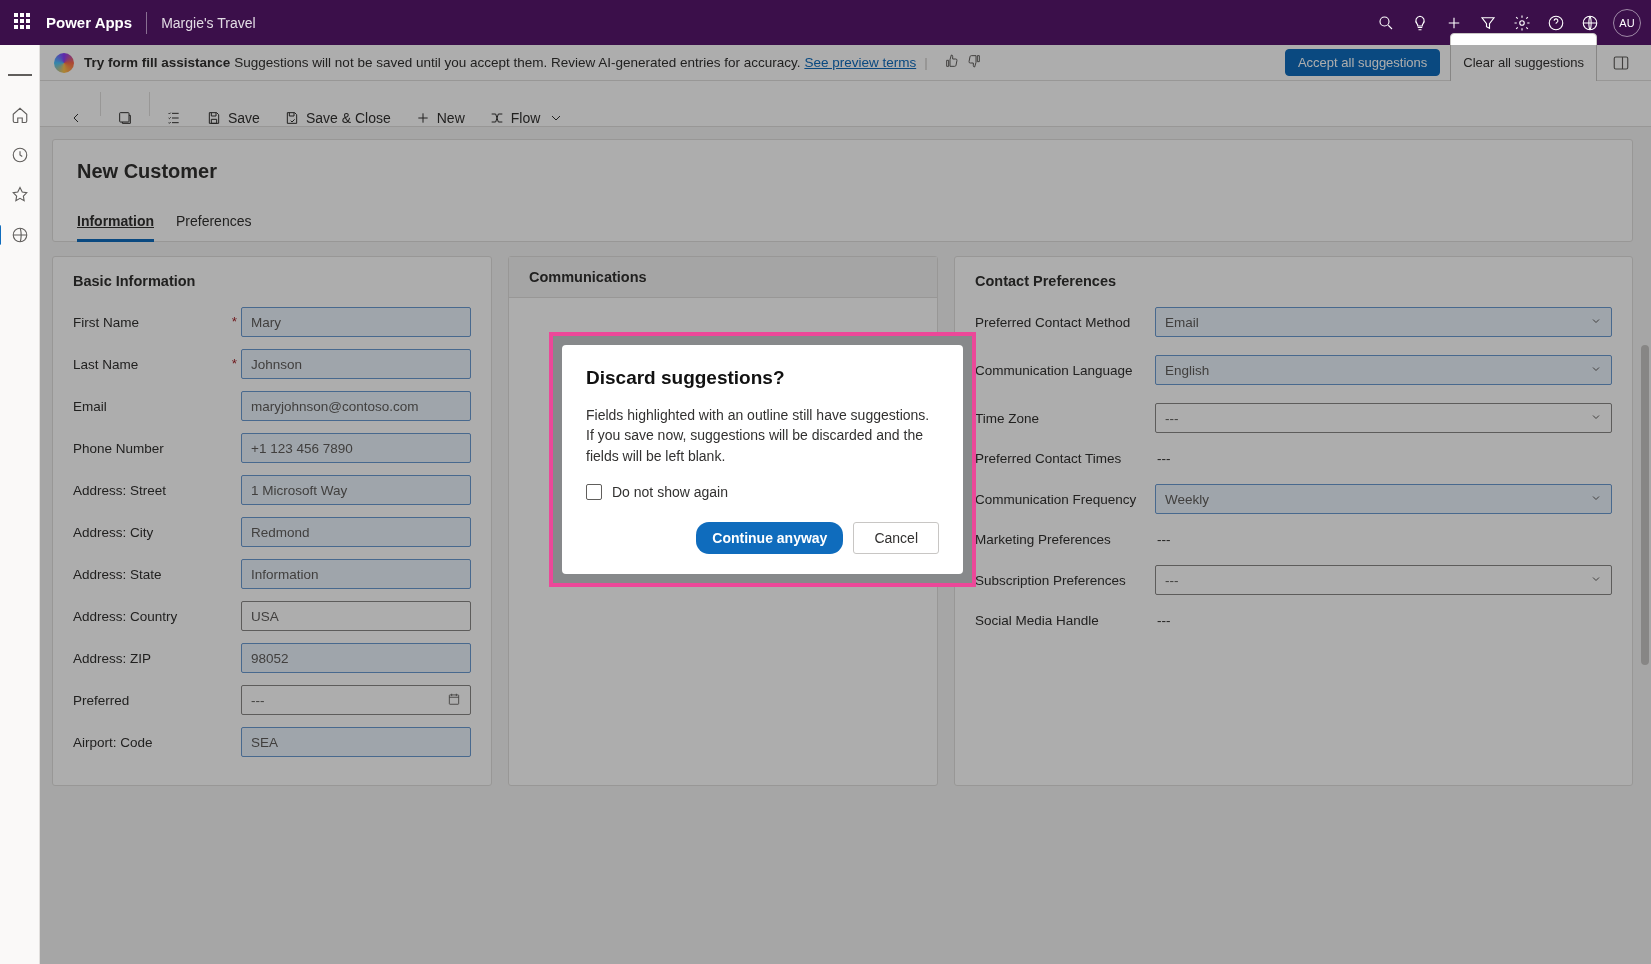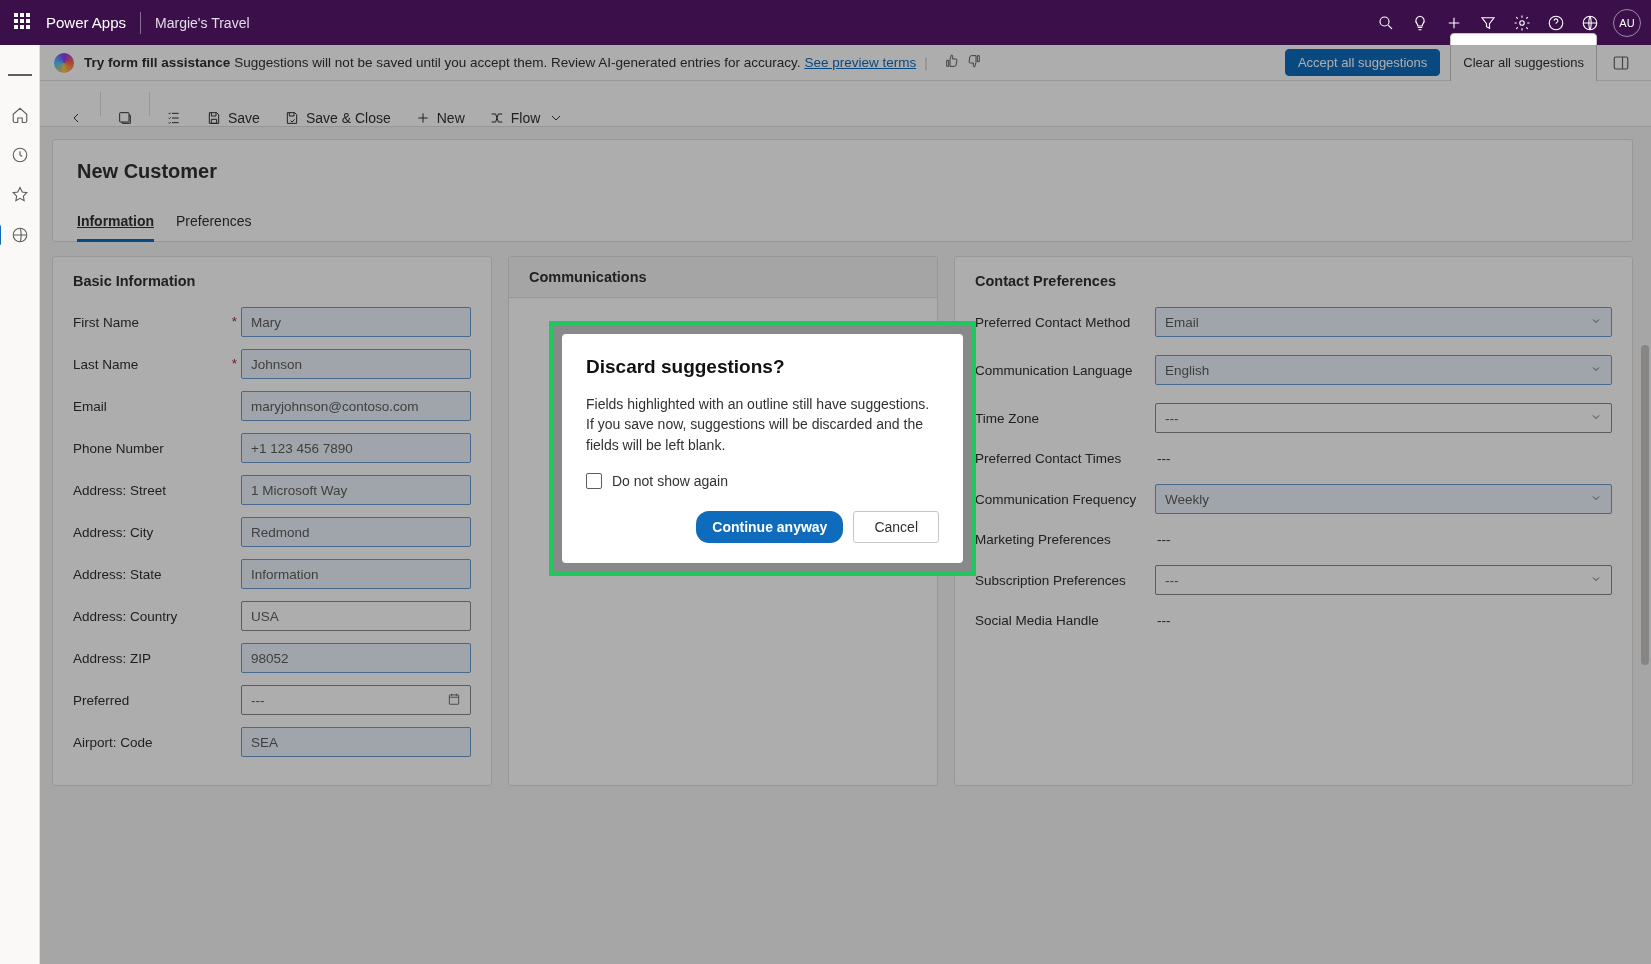--- a/index.html
+++ b/index.html
@@ -2,21 +2,21 @@
 <html><head>
 <meta charset="utf-8">
 <style>
 * { margin:0; padding:0; box-sizing:border-box; font-family:"Segoe UI", Arial, sans-serif; }
 html,body { width:1651px; height:964px; overflow:hidden; background:#fff; }
 
 
 .top-header { height:45px; background:#3b0f4a; display:flex; align-items:center; color:#fff; padding:0 10px; }
 .waffle { width:20px; height:20px; margin:0 12px 0 4px; display:grid; grid-template-columns:repeat(3,4px); grid-template-rows:repeat(3,4px); gap:2px; }
 .waffle span { background:#fff; }
-.brand { font-size:15px; font-weight:400; margin-right:14px;text-align:right; }
+.brand { font-size:15px; font-weight:700; margin-right:14px;text-align:right; }
 .vbar { width:1px; height:22px; background:rgba(255,255,255,.4); margin-right:14px; }
 .app-name { font-size:14px; color:rgba(255,255,255,.85); }
 .hdr-spacer { flex:1; }
 .hdr-icon { width:34px; height:34px; display:flex; align-items:center; justify-content:center; color:#fff; cursor:pointer; }
 .hdr-icon svg { width:18px; height:18px; stroke:#fff; fill:none; stroke-width:1.5; }
 .avatar { width:28px; height:28px; border:1px solid rgba(255,255,255,.5); border-radius:50%; display:flex; align-items:center; justify-content:center; font-size:11px; margin-left:6px; }
 
 
 .body-row { display:flex; height:calc(100% - 45px); }
 .left-rail { width:40px; background:#faf9f8; border-right:1px solid #e1dfdd; display:flex; flex-direction:column; align-items:center; padding-top:18px; gap:16px; }
@@ -73,21 +73,21 @@
 .col-m .comm-h{ font-size:14.5px; font-weight:600; color:#323130; background:#f3f3f3; margin:-16px -20px 0 -20px; padding:12px 20px; border-bottom:1px solid #e1dfdd;}
 .almost{ text-align:center; color:#323130; padding:120px 10px 0 10px;}
 .almost .t1{ font-size:18px; font-weight:600; margin-bottom:10px;}
 .almost .t2{ font-size:13.5px; color:#605e5c;}
 
 
 .fake-sb{ position:absolute; right:2px; top:300px; width:8px; height:320px; background:#c8c6c4; border-radius:4px;}
 
 
 .overlay{ position:absolute; inset:0; background:rgba(0,0,0,.32);}
-.modal-wrap{ position:absolute; left:509px; top:276px; width:427px; border:4px solid #22c55e; }
+.modal-wrap{ position:absolute; left:509px; top:287px; width:427px; border:4px solid #ec4899; }
 .modal-inner{ background:#87898b; padding:9px;}
 .modal{ background:#fff; border-radius:4px; padding:22px 24px 20px 24px; }
 .modal h2{ font-size:19px; font-weight:600; color:#111; margin-bottom:16px;}
 .modal p{ font-size:14px; color:#323130; line-height:1.45; margin-bottom:18px;}
 .chk-row{ display:flex; align-items:center; gap:10px; font-size:14px; color:#323130; margin-bottom:22px;}
 .chk{ width:16px;height:16px;border:1.5px solid #605e5c;border-radius:2px; }
 .m-btns{ display:flex; justify-content:flex-end; gap:10px;}
 .m-btn-p{ background:#0f6cbd;color:#fff;border:none;border-radius:13px;padding:7px 16px;font-size:14px;font-weight:600;cursor:pointer;}
 .m-btn-s{ background:#fff;color:#323130;border:1px solid #c8c6c4;border-radius:3px;padding:7px 20px;font-size:14px;cursor:pointer;}
 

